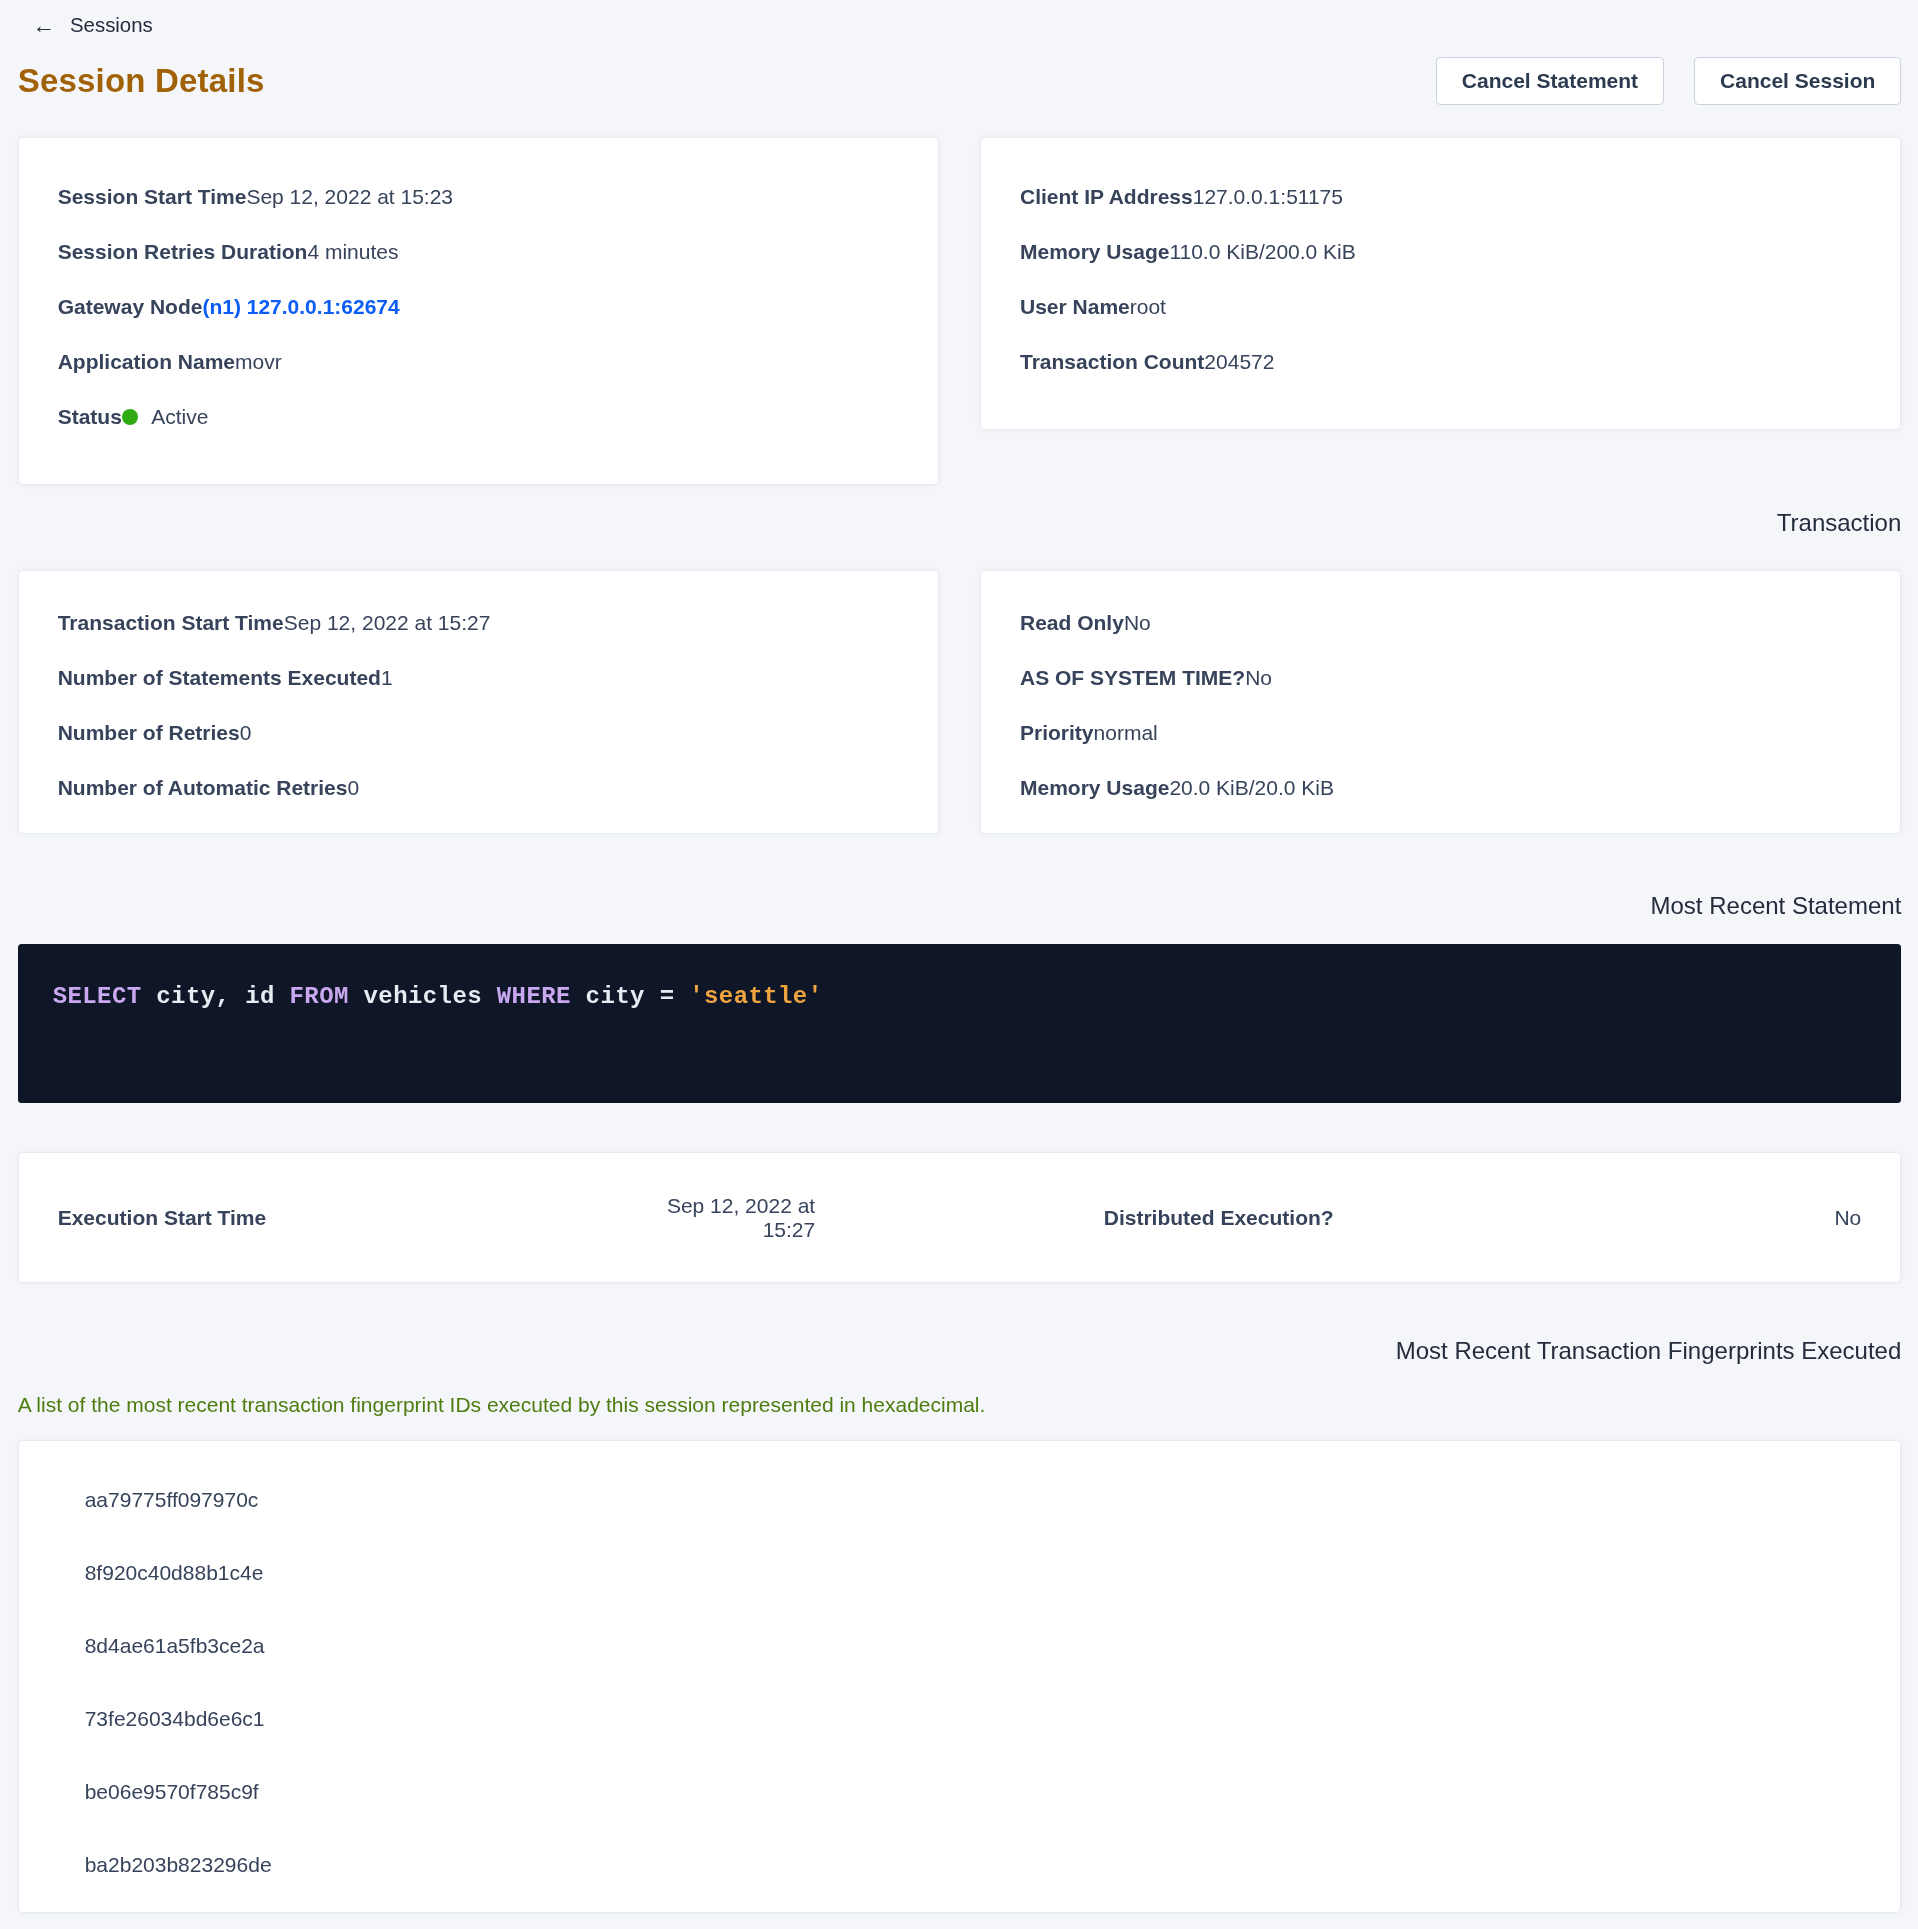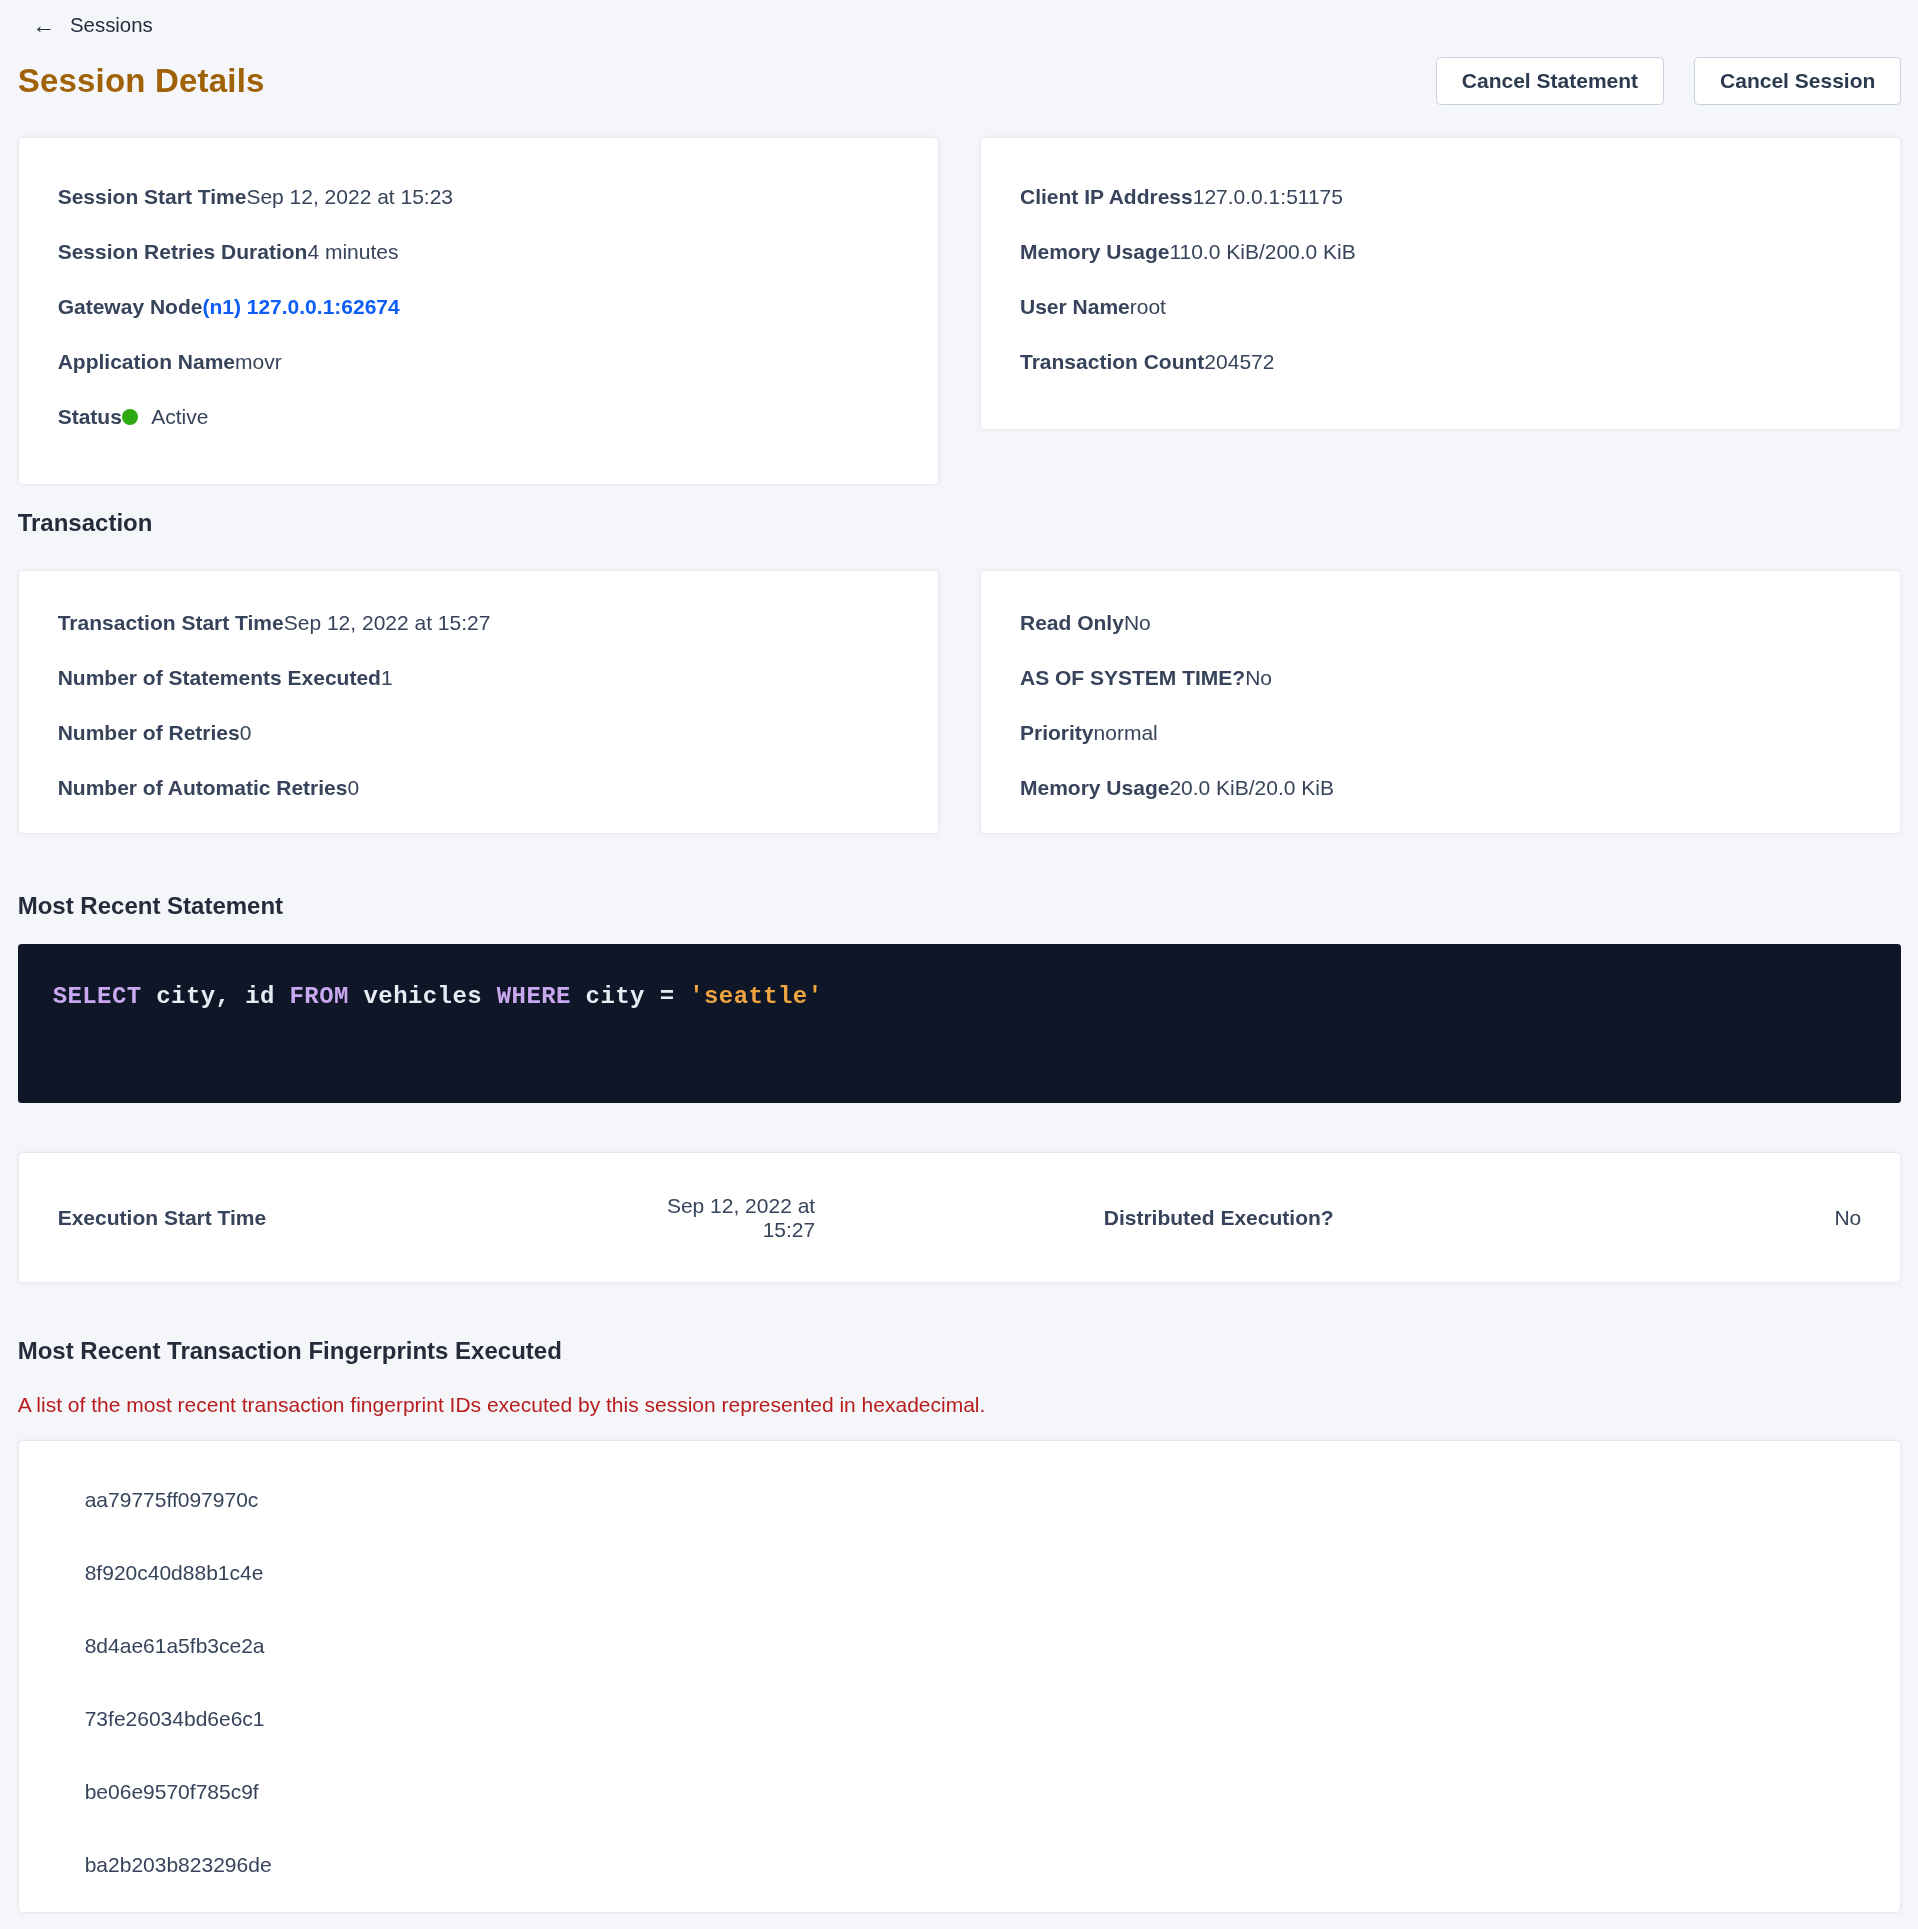--- a/index.html
+++ b/index.html
@@ -31,42 +31,42 @@
   }
   .half { flex: 1 1 0; padding: 32px 39px 39px 39px; }
   .cards-row.tx .half { padding: 25px 39px 17.7px 39px; }
   .drow { height: 55px; display: flex; justify-content: flex-start; align-items: center; font-size: 21px; }
   .lbl { font-weight: 700; color: #36435a; }
   .val { font-weight: 400; color: #36435a; text-align: right; }
   .val.link { color: var(--link); font-weight: 600; text-decoration: none; cursor: pointer; }
   .status { display: inline-flex; align-items: center; gap: 13.3px; }
   .dot { width: 16px; height: 16px; border-radius: 50%; background: var(--status_active); display: inline-block; }
   
-  h2 { font-size: 24px; font-weight: 700; color: #242c3c; margin: 23px 17.7px 0 17.7px; line-height: 30px; }
+  h2 { font-size: 24px; font-weight: 400; color: #242c3c; margin: 23px 17.7px 0 17.7px; line-height: 30px; text-align: right; }
   h2.stmt { margin-top: 57px; }
   h2.fps { margin-top: 53px; }
   
   .codeblock {
     margin: 23px 17.7px 0 17.7px; height: 159px;
     background: var(--code_bg); border-radius: 3.5px;
     padding: 39px 35px 0 35px;
   }
   .codeblock code { font-family: "Liberation Mono", "DejaVu Sans Mono", monospace; font-size: 24px; font-weight: 700; letter-spacing: 0.4px; }
   .tok-keyword { color: var(--code_keyword); text-align: center; }
   .tok-plain { color: var(--code_plain); }
   .tok-string { color: var(--code_string); }
   
   .exec-card { margin: 49px 17.7px 0 17.7px; height: 131px; padding: 0 39px; display: flex; align-items: center; }
   .exec-row { display: flex; width: 100%; font-size: 21px; align-items: center; }
   .exec-l1 { width: 31%; }
   .exec-v1 { width: 11%; }
   .exec-l2 { margin-left: 16%; }
   .exec-v2 { margin-left: auto; }
   
-  .desc { font-size: 21px; color: #b91c1c; margin: 26.6px 17.7px 0 17.7px; }
+  .desc { font-size: 21px; color: #4d7c0f; margin: 26.6px 17.7px 0 17.7px; }
   .fp-card { margin: 23px 17.7px 0 17.7px; padding: 23px 39px 10.6px 66px; }
   .fp-row { height: 73px; display: flex; align-items: center; font-size: 21px; color: #36435a; }
 </style>
 </head>
 <body>
 
 <div class="breadcrumb">
   <span class="back-arrow">←</span>
   <a class="back-link">Sessions</a>
 </div>

